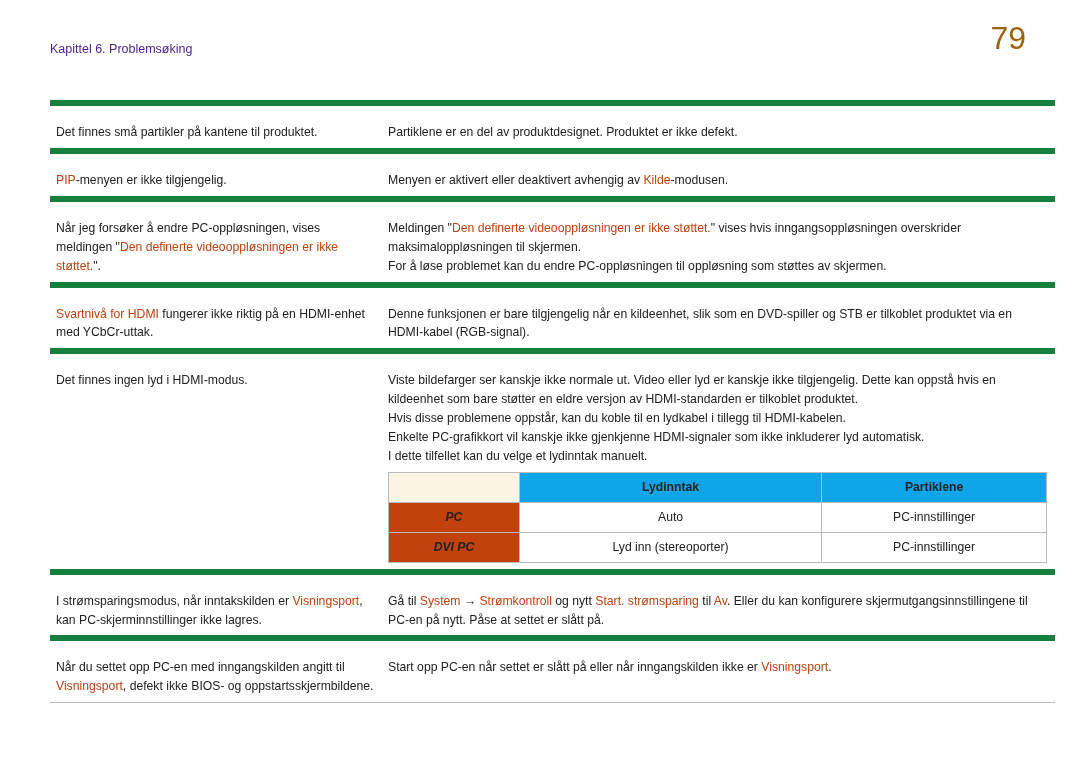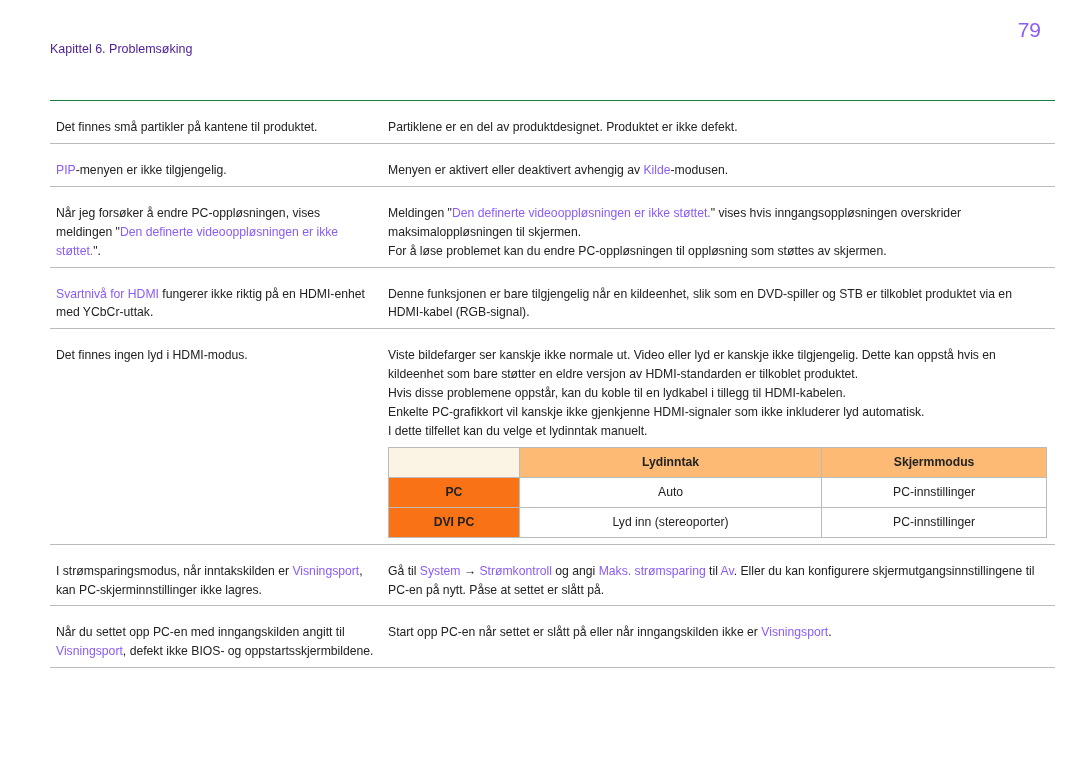--- a/index.html
+++ b/index.html
@@ -9,71 +9,72 @@
     color: #222;
     background: #fff;
     width: 1080px;
     height: 763px;
     position: relative;
     line-height: 1.55;
   }
   .page-number {
     position: absolute;
     top: 14px;
-    right: 39px;
-    font-size: 21px;
-    color: #8b5cf6;
+    right: 54px;
+    font-size: 32px;
+    color: #a16207;
     font-weight: 400;
   }
   .header {
     position: absolute;
     top: 40px;
     left: 50px;
     font-size: 12.5px;
     color: #4c1d95;
   }
   .content {
     position: absolute;
     top: 100px;
     left: 50px;
     width: 1005px;
   }
   table.tbl {
     width: 100%;
     border-collapse: collapse;
   }
   table.tbl > tbody > tr > td {
-    border-top: 1px solid #15803d;
+    border-top: 6px solid #15803d;
     border-bottom: 1px solid #bbb;
     padding: 17px 8px 6px 6px;
     vertical-align: top;
   }
   table.tbl > tbody > tr > td.left {
     width: 332px;
   }
-  .blue { color: #8b5cf6; }
+  .blue { color: #c2410c; }
   
   table.inner {
     width: 100%;
     border-collapse: collapse;
     margin-top: 6px;
   }
   table.inner th, table.inner td {
     border: 1px solid #bbb;
     padding: 5px 8px;
     text-align: center;
     font-weight: 400;
   }
   table.inner th {
-    background: #fdba74;
+    background: #0ea5e9;
     font-weight: 600;
   }
   table.inner td.lab {
-    background: #f97316;
+    background: #c2410c;
     font-weight: 600;
+    font-style: italic;
   }
   .inner-wrap { margin-top: 4px; }
   
 </style>
 </head>
 <body>
 
 <div class="page-number">79</div>
 <div class="header">Kapittel 6. Problemsøking</div>
 
@@ -97,41 +98,41 @@
           <td><span>Denne funksjonen er bare tilgjengelig når en kildeenhet, slik som en DVD-spiller og STB er tilkoblet produktet via en HDMI-kabel (RGB-signal).</span></td>
         </tr>
         <tr>
           <td class="left"><span>Det finnes ingen lyd i HDMI-modus.</span></td>
           <td><span>Viste bildefarger ser kanskje ikke normale ut. Video eller lyd er kanskje ikke tilgjengelig. Dette kan oppstå hvis en kildeenhet som bare støtter en eldre versjon av HDMI-standarden er tilkoblet produktet.</span><br><span>Hvis disse problemene oppstår, kan du koble til en lydkabel i tillegg til HDMI-kabelen.</span><br><span>Enkelte PC-grafikkort vil kanskje ikke gjenkjenne HDMI-signaler som ikke inkluderer lyd automatisk.</span><br><span>I dette tilfellet kan du velge et lydinntak manuelt.</span><div class="inner-wrap">
               <table class="inner">
                 <thead>
                   <tr>
                     <th style="background: rgb(251, 243, 228); border: 1px solid rgb(187, 187, 187);"></th>
                     <th>Lydinntak</th>
-                    <th>Skjermmodus</th>
+                    <th>Partiklene</th>
                   </tr>
                 </thead>
                 <tbody>
                   <tr>
                     <td class="lab">PC</td>
                     <td>Auto</td>
                     <td>PC-innstillinger</td>
                   </tr>
                   <tr>
                     <td class="lab">DVI PC</td>
                     <td>Lyd inn (stereoporter)</td>
                     <td>PC-innstillinger</td>
                   </tr>
                 </tbody>
               </table>
             </div></td>
         </tr>
         <tr>
           <td class="left"><span>I strømsparingsmodus, når inntakskilden er </span><span class="blue">Visningsport</span><span>, kan PC-skjerminnstillinger ikke lagres.</span></td>
-          <td><span>Gå til </span><span class="blue">System</span><span> → </span><span class="blue">Strømkontroll</span><span> og angi </span><span class="blue">Maks. strømsparing</span><span> til </span><span class="blue">Av</span><span>. Eller du kan konfigurere skjermutgangsinnstillingene til PC-en på nytt. Påse at settet er slått på.</span></td>
+          <td><span>Gå til </span><span class="blue">System</span><span> → </span><span class="blue">Strømkontroll</span><span> og nytt </span><span class="blue">Start. strømsparing</span><span> til </span><span class="blue">Av</span><span>. Eller du kan konfigurere skjermutgangsinnstillingene til PC-en på nytt. Påse at settet er slått på.</span></td>
         </tr>
         <tr>
           <td class="left"><span>Når du settet opp PC-en med inngangskilden angitt til </span><span class="blue">Visningsport</span><span>, defekt ikke BIOS- og oppstartsskjermbildene.</span></td>
           <td><span>Start opp PC-en når settet er slått på eller når inngangskilden ikke er </span><span class="blue">Visningsport</span><span>.</span></td>
         </tr>
       </tbody>
   </table>
 </div>
 
 </body></html>

